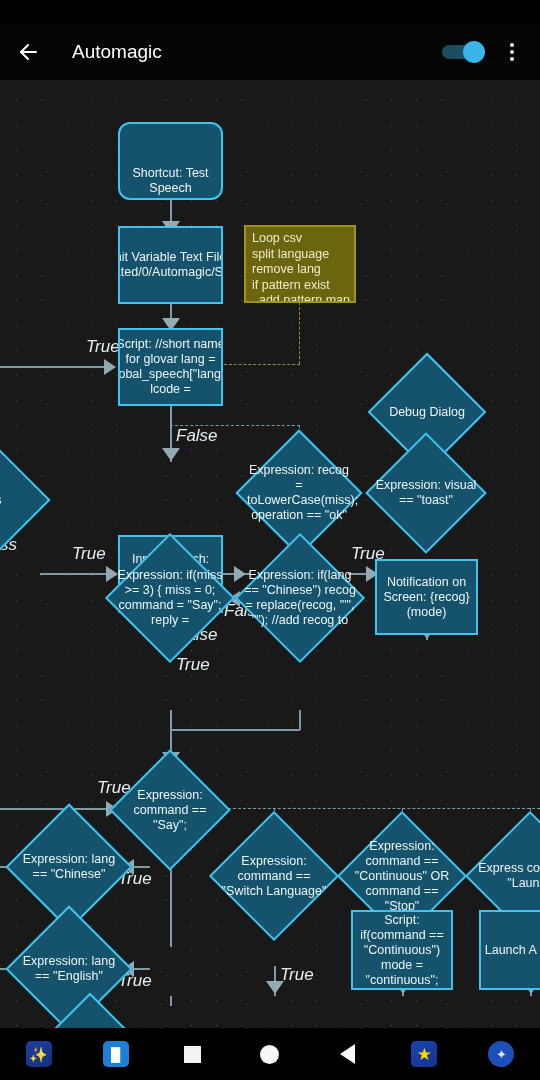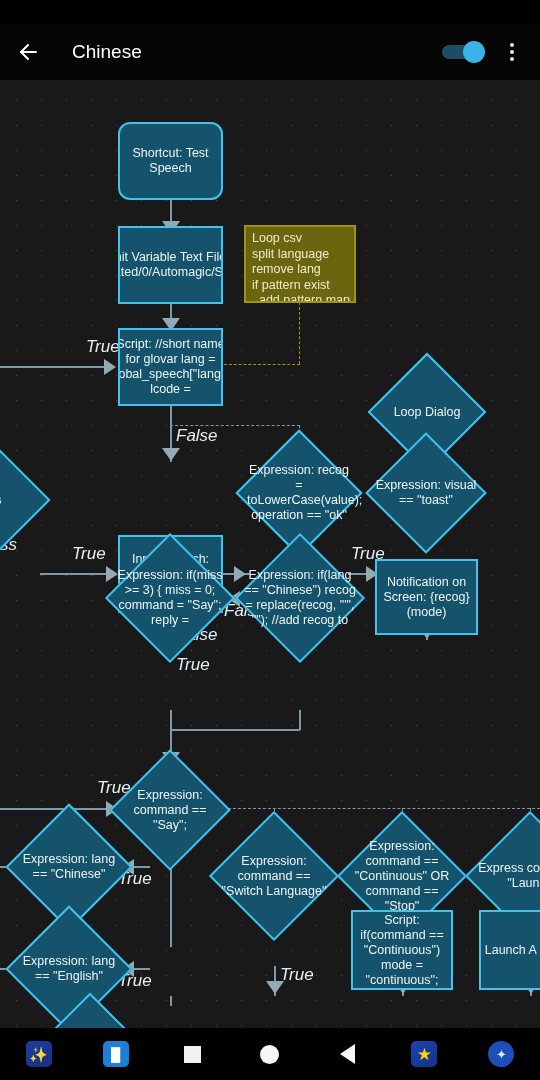--- a/index.html
+++ b/index.html
@@ -269,21 +269,21 @@
   </div>
 </div>
 
 <div class="appbar">
   <div class="appbar-back">
     <svg width="24" height="24" viewBox="0 0 24 24" fill="none" stroke="#ffffff" stroke-width="2" stroke-linecap="round" stroke-linejoin="round">
       <line x1="20" y1="12" x2="5" y2="12"></line>
         <polyline points="12 19 5 12 12 5"></polyline>
     </svg>
   </div>
-  <div class="appbar-title">Chinese</div>
+  <div class="appbar-title">Automagic</div>
   <div class="appbar-actions">
     <div class="toggle">
       <div class="toggle-track"></div>
       <div class="toggle-knob"></div>
     </div>
     <div class="kebab">
       <i></i>
       <i></i>
       <i></i>
     </div>
@@ -382,21 +382,21 @@
   <div class="edge v" style="left:402px; top:886px; height:30px;"></div>
   <div class="arrow down" style="left:394px; top:901px;"></div>
   <div class="elabel" style="left:408px; top:888px;">True</div>
 
   <div class="edge v" style="left:530px; top:886px; height:30px;"></div>
   <div class="arrow down" style="left:522px; top:901px;"></div>
   <div class="elabel" style="left:536px; top:888px;">F</div>
 
   <div class="edge v" style="left:170px; top:916px; height:10px;"></div>
 
-  <div class="node rounded" style="left:118px; top:42px; width:105px; height:78px;">
+  <div class="node rounded" style="left:118px; top:42px; width:105px; height:78px;align-items:flex-end;">
     <span>Shortcut: Test Speech</span>
   </div>
 
   <div class="node" style="left:118px; top:146px; width:105px; height:78px;">
     <span>Init Variable Text File: /storage/emulated/0/Automagic/Speech/Speech</span>
   </div>
 
   <div class="node loop" style="left:244px; top:145px; width:112px; height:78px;">
     <span>Loop csv
 split language
@@ -404,37 +404,37 @@
 if pattern exist
   add pattern map</span>
   </div>
 
   <div class="node" style="left:118px; top:248px; width:105px; height:78px;">
     <span>Script: //short name for glovar lang = global_speech["lang"]; lcode =</span>
   </div>
 
   <div class="diamond" style="left:385px; top:290px; width:84px; height:84px;">
     <div class="dshape"></div>
-    <div class="dlabel" style="width:110px;">Loop Dialog</div>
+    <div class="dlabel" style="width:110px;">Debug Dialog</div>
   </div>
 
   <div class="diamond" style="left:-46px; top:380px; width:80px; height:80px;">
     <div class="dshape"></div>
     <div class="dlabel" style="width:70px;">("s</div>
   </div>
   <div class="elabel" style="left:0px; top:458px;">ss</div>
   <div class="elabel" style="left:0px; top:434px;">("d</div>
 
   <div class="node" style="left:118px; top:455px; width:105px; height:78px;">
     <span>Input Speech: No user interface</span>
   </div>
 
   <div class="diamond" style="left:254px; top:368px; width:90px; height:90px;">
     <div class="dshape"></div>
-    <div class="dlabel" style="width:104px;">Expression: recog = toLowerCase(value); operation == "ok"</div>
+    <div class="dlabel" style="width:104px;">Expression: recog = toLowerCase(miss); operation == "ok"</div>
   </div>
 
   <div class="diamond" style="left:383px; top:370px; width:86px; height:86px;">
     <div class="dshape"></div>
     <div class="dlabel" style="width:106px;">Expression: visual == "toast"</div>
   </div>
 
   <div class="node" style="left:375px; top:479px; width:103px; height:76px;">
     <span>Notification on Screen: {recog} (mode)</span>
   </div>

